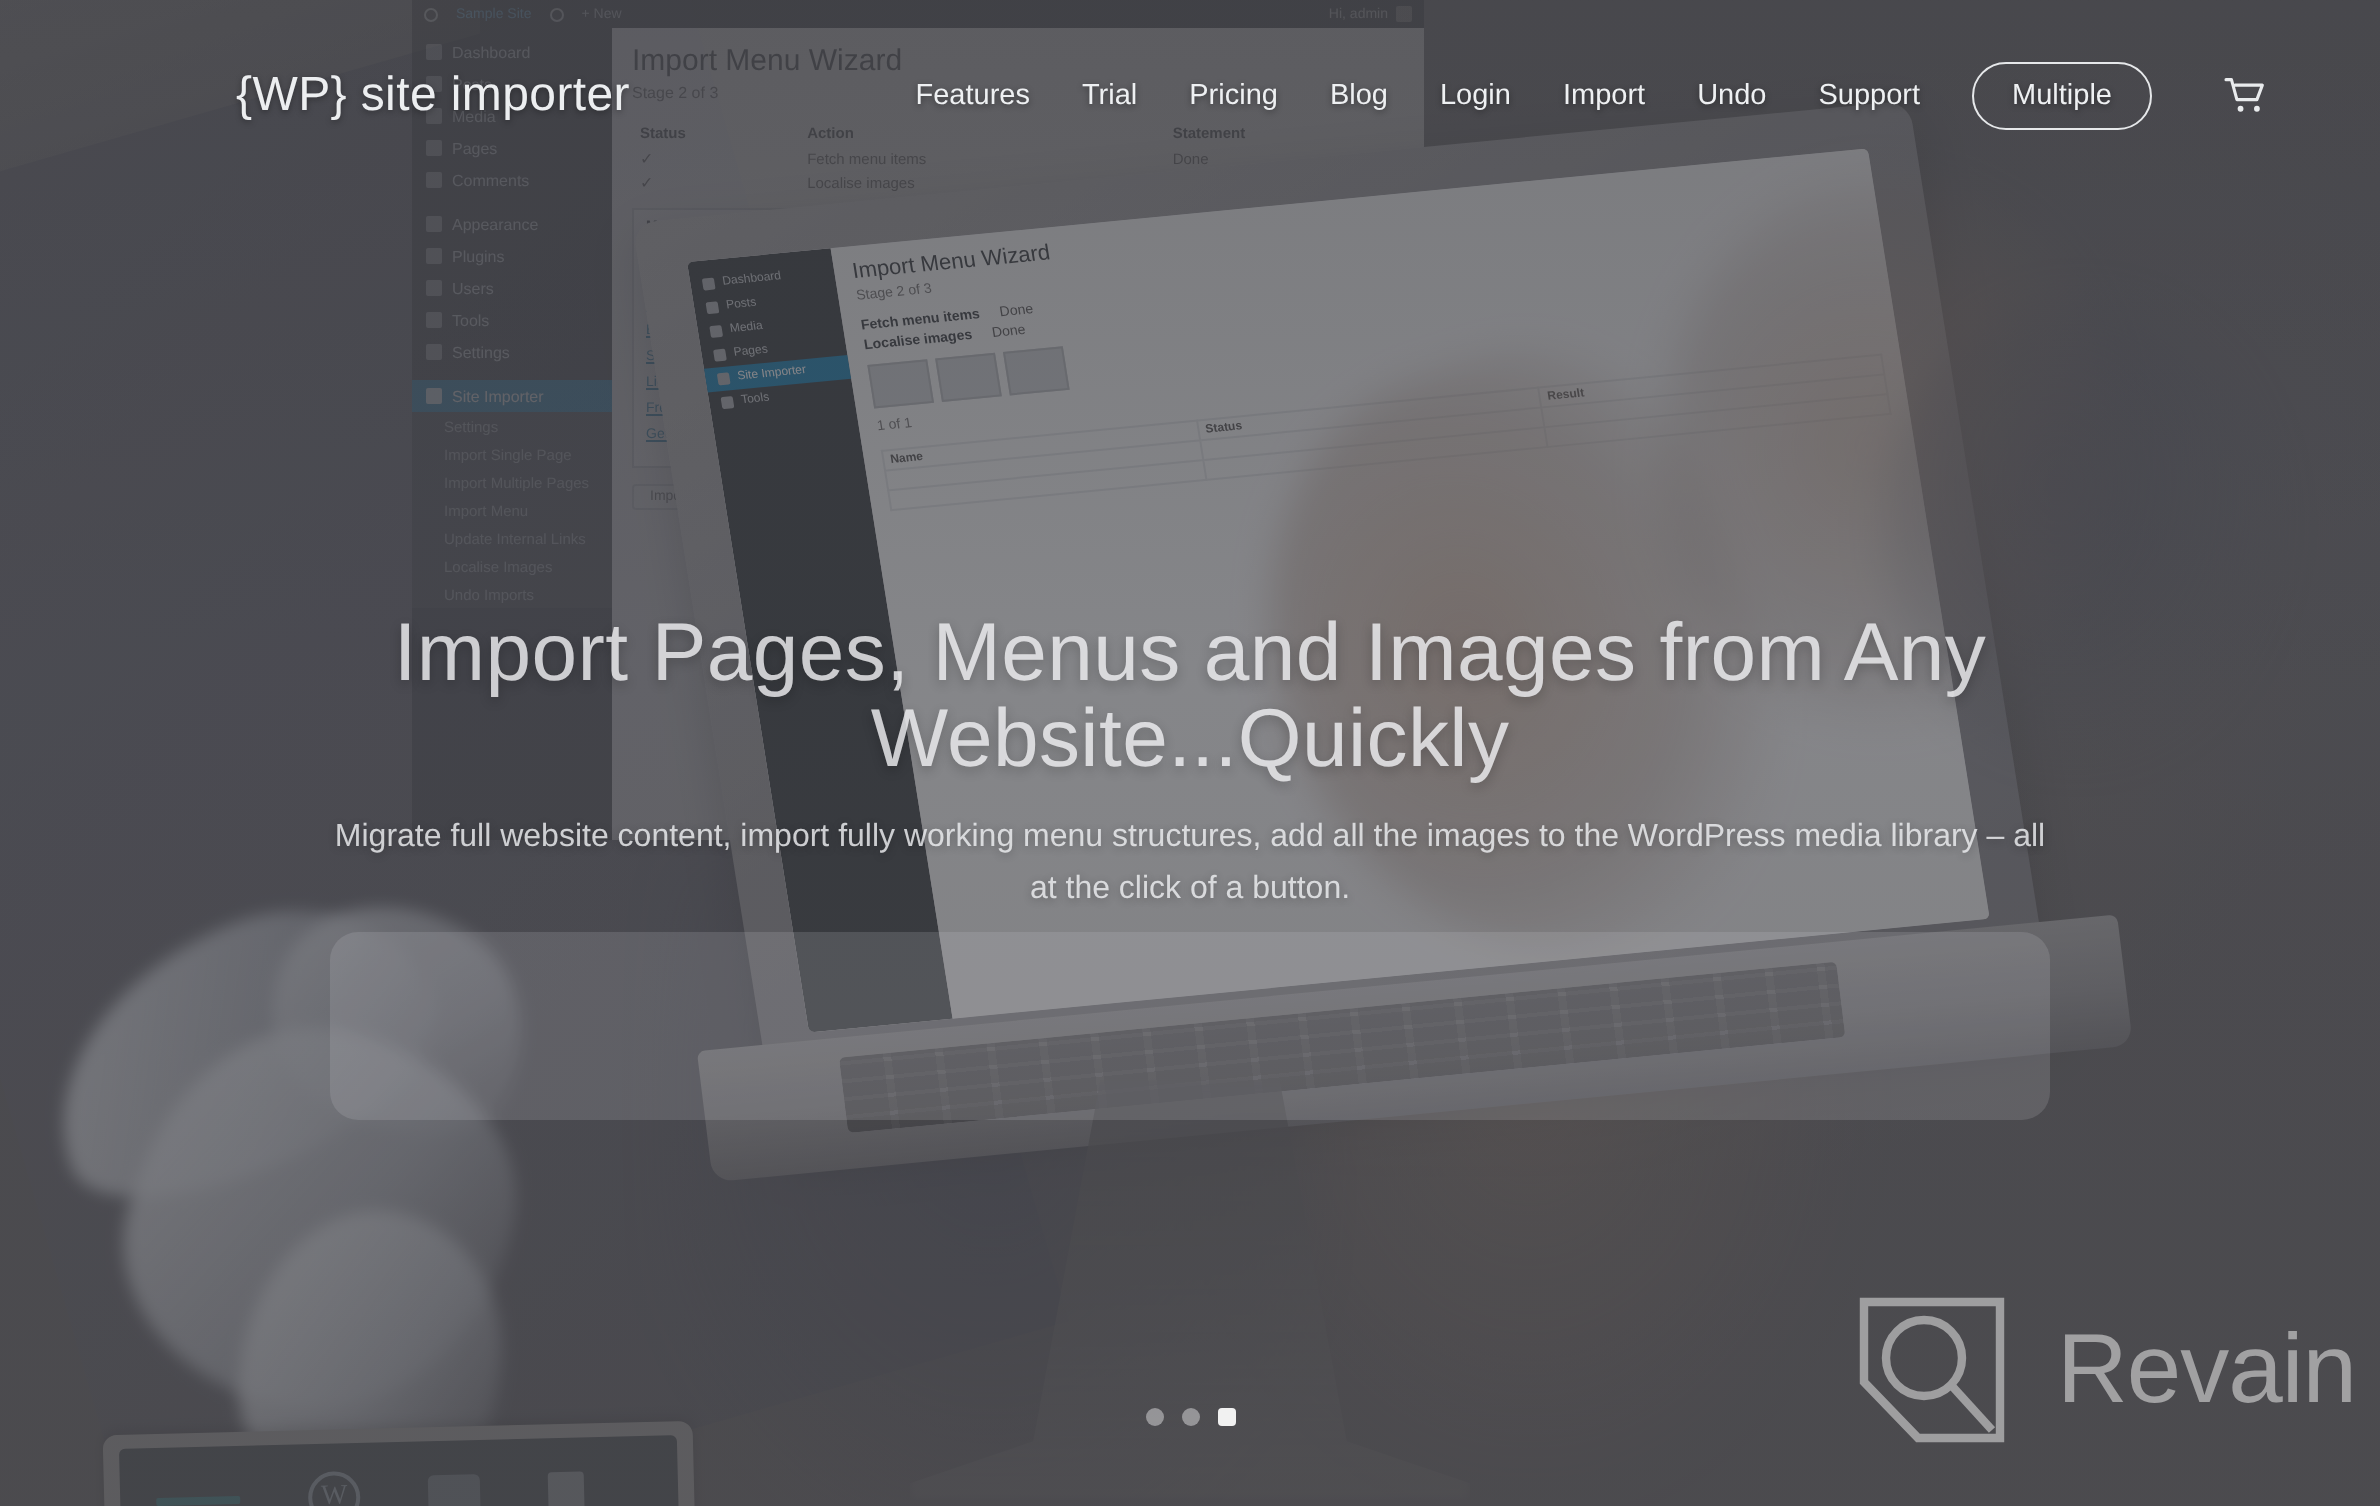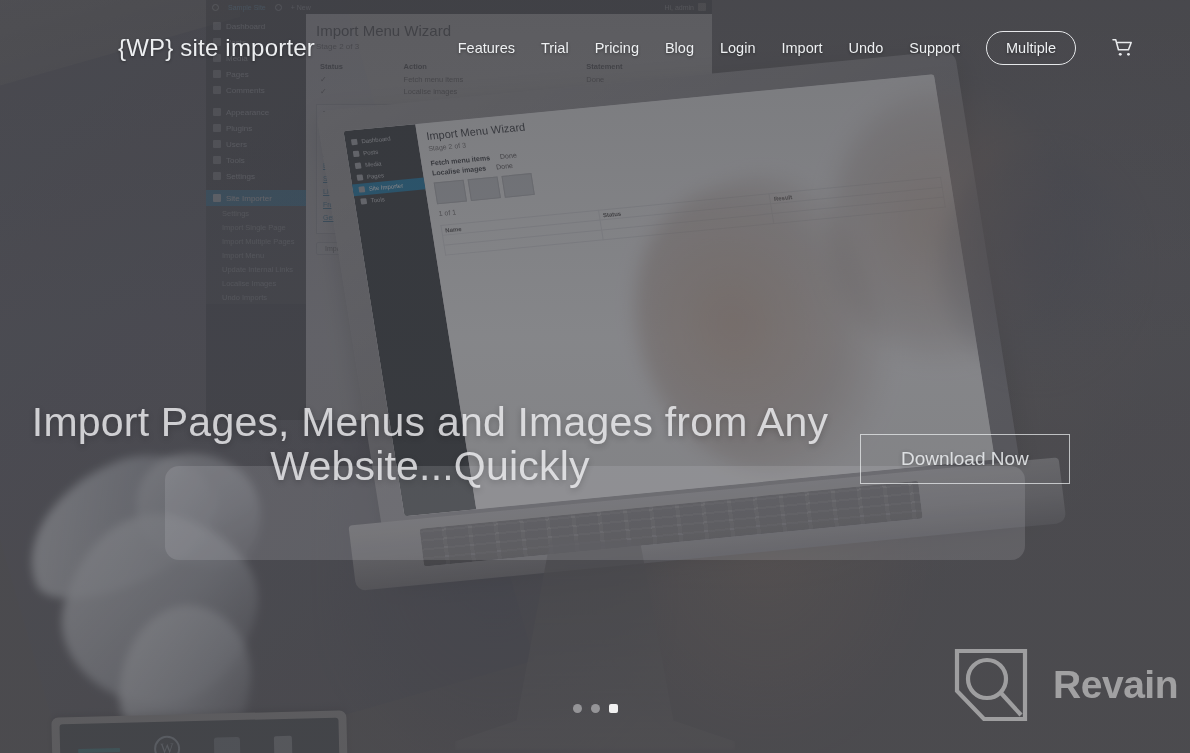--- a/index.html
+++ b/index.html
@@ -271,21 +271,21 @@
     text-shadow: 0 1px 3px rgba(0,0,0,.40);
     font-family: "Liberation Sans", sans-serif;
   }
   .cart-icon { margin-left: 10px; width: 22px; height: 20px; position: relative; cursor: pointer; }
   .cart-icon svg { display: block; }
 
   
   .hero {
     position: absolute; left: 0; top: 0; width: 1190px; height: 584px;
     z-index: 30;
-    display: flex; flex-direction: row; align-items: center;
+    display: flex; flex-direction: column; align-items: center;
     padding-top: 305px;
   }
   .hero-title {
     width: 860px; text-align: center;
     font-size: 41px; font-weight: 400; line-height: 1.05;
     color: rgba(242,243,245,.80);
     text-shadow: 0 2px 6px rgba(0,0,0,.22);
     letter-spacing: .2px;
   }
   .hero-sub {
@@ -317,22 +317,22 @@
   .dot.active { background: rgba(250,250,250,.95); border-radius: 2px; }
 
   
   .watermark {
     position: absolute; right: 12px; bottom: 28px; z-index: 50;
     display: flex; align-items: center; gap: 22px;
     opacity: .62;
   }
   .wm-logo { width: 80px; height: 80px; }
   .wm-text {
-    font-size: 39px; color: #d6d6d6; letter-spacing: -0.5px;
-    font-family: "Liberation Sans", sans-serif; font-weight: 700;
+    font-size: 49px; color: #d6d6d6; letter-spacing: -0.5px;
+    font-family: "Liberation Sans", sans-serif; font-weight: 400;
   }
 </style>
 </head>
 <body>
 
 <div id="page">
 
   <div class="bg-scene">
     <div class="bg-room"></div>
     <div class="bg-wall"></div>
@@ -591,21 +591,21 @@
           <path d="M1 2h3l3 11h11l3-8H6"></path>
           <circle cx="9" cy="18" r="1.6" fill="#e9ebed" stroke="none"></circle>
           <circle cx="18" cy="18" r="1.6" fill="#e9ebed" stroke="none"></circle>
         </svg>
       </span>
     </div>
   </div>
 
   <div class="hero">
     <h1 class="hero-title">Import Pages, Menus and Images from Any Website...Quickly</h1>
-    <button class="hero-cta">Download Now</button>
+    <p class="hero-sub">Migrate full website content, import fully working menu structures, add all the images to the WordPress media library – all at the click of a button.</p>
   </div>
 
   <div class="dots" id="dots">
       <span class="dot"></span>
       <span class="dot"></span>
       <span class="dot active"></span>
     </div>
 
   <div class="watermark">
     <span class="wm-logo">

